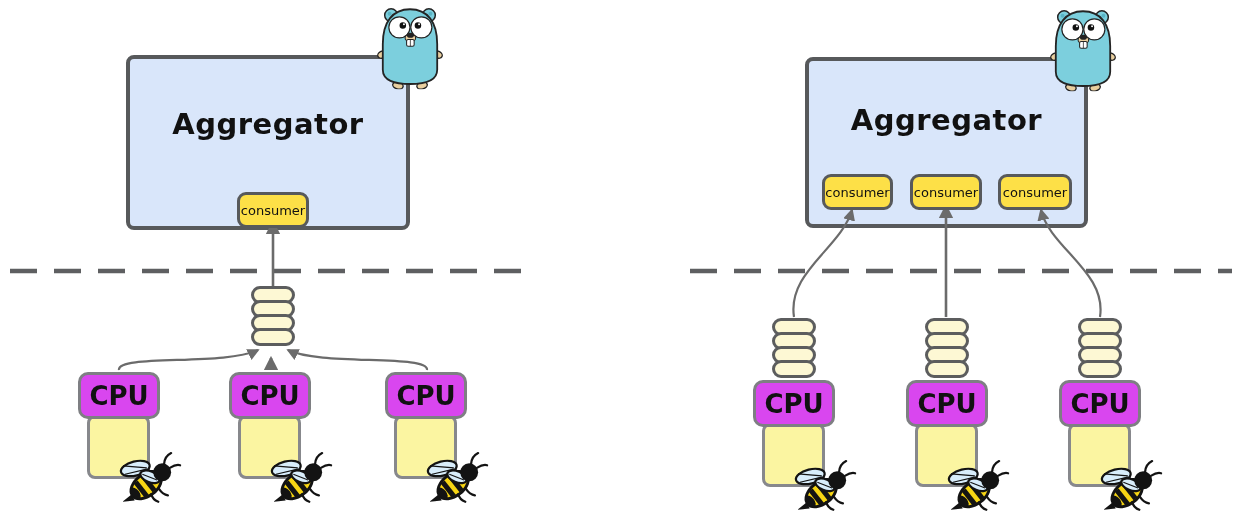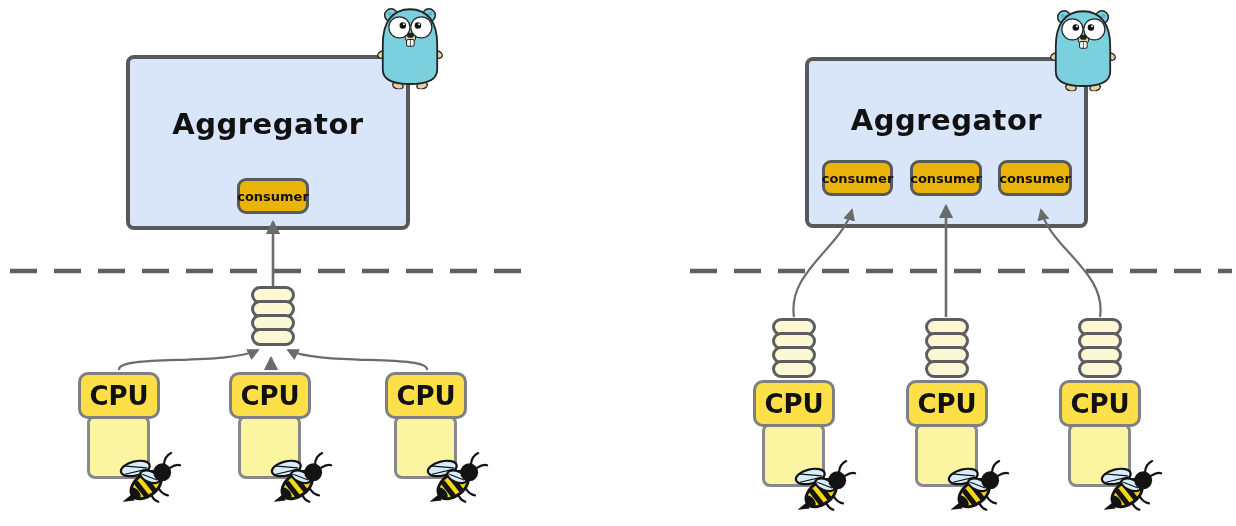--- a/index.html
+++ b/index.html
@@ -10,37 +10,37 @@
   
   .agg{position:absolute;background:#d9e6fa;border:4px solid #57595b;border-radius:8px;box-sizing:border-box;z-index:0;}
   #agg-left{left:126px;top:55px;width:284px;height:175px;}
   #agg-right{left:805px;top:57px;width:283px;height:171px;}
   .agg-title{position:absolute;left:0;right:0;text-align:center;font-size:29px;font-weight:700;letter-spacing:.5px;}
   #agg-left .agg-title{top:48px;}
   #agg-right .agg-title{top:42px;}
   
   .connector-layer{position:absolute;left:0;top:0;z-index:1;}
   
-  .chip{position:absolute;background:#eab308;border:3.5px solid #57595b;border-radius:9px;box-sizing:border-box;
-        display:flex;align-items:center;justify-content:center;font-size:13px;font-weight:700;z-index:2;}
+  .chip{position:absolute;background:#fde047;border:3.5px solid #57595b;border-radius:9px;box-sizing:border-box;
+        display:flex;align-items:center;justify-content:center;font-size:13px;font-weight:400;z-index:2;margin-top:14px;}
   #consumer-l{left:237px;top:178px;width:72px;height:36px;}
   #consumer-r1{left:822px;top:160px;width:71px;height:36px;}
   #consumer-r2{left:910px;top:160px;width:72px;height:36px;}
   #consumer-r3{left:998px;top:160px;width:74px;height:36px;}
   
   .queue{position:absolute;z-index:2;}
   .pill{width:44px;height:18px;background:#fdf8d4;border:3px solid #5c5d5e;border-radius:10px;box-sizing:border-box;margin-top:-4px;}
   .pill:first-child{margin-top:0;}
   #queue-l{left:251px;top:286px;}
   #queue-r1{left:772px;top:318px;}
   #queue-r2{left:925px;top:318px;}
   #queue-r3{left:1078px;top:318px;}
   
   .cpu-unit{position:absolute;width:150px;height:150px;z-index:2;}
-  .cpu-box{position:absolute;left:0;top:0;width:82px;height:47px;background:#fde047;border:3.5px solid #7e7f83;border-radius:10px;
+  .cpu-box{position:absolute;left:0;top:0;width:82px;height:47px;background:#d946ef;border:3.5px solid #7e7f83;border-radius:10px;
            box-sizing:border-box;display:flex;align-items:center;justify-content:center;font-size:26px;font-weight:600;z-index:2;}
   .go-block{position:absolute;left:9px;top:43px;width:63px;height:64px;background:#fbf5a1;border:3.5px solid #87888c;border-radius:8px;box-sizing:border-box;z-index:1;}
   .bee{position:absolute;left:40px;top:76px;width:64px;height:64px;z-index:3;}
   #cpu-l1{left:78px;top:372px;}  #cpu-l2{left:229px;top:372px;}  #cpu-l3{left:385px;top:372px;}
   #cpu-r1{left:753px;top:380px;} #cpu-r2{left:906px;top:380px;} #cpu-r3{left:1059px;top:380px;}
   
   .gopher{position:absolute;width:68px;height:86px;z-index:5;}
   #gopher-l{left:376px;top:4px;}
   #gopher-r{left:1049px;top:6px;}
   

